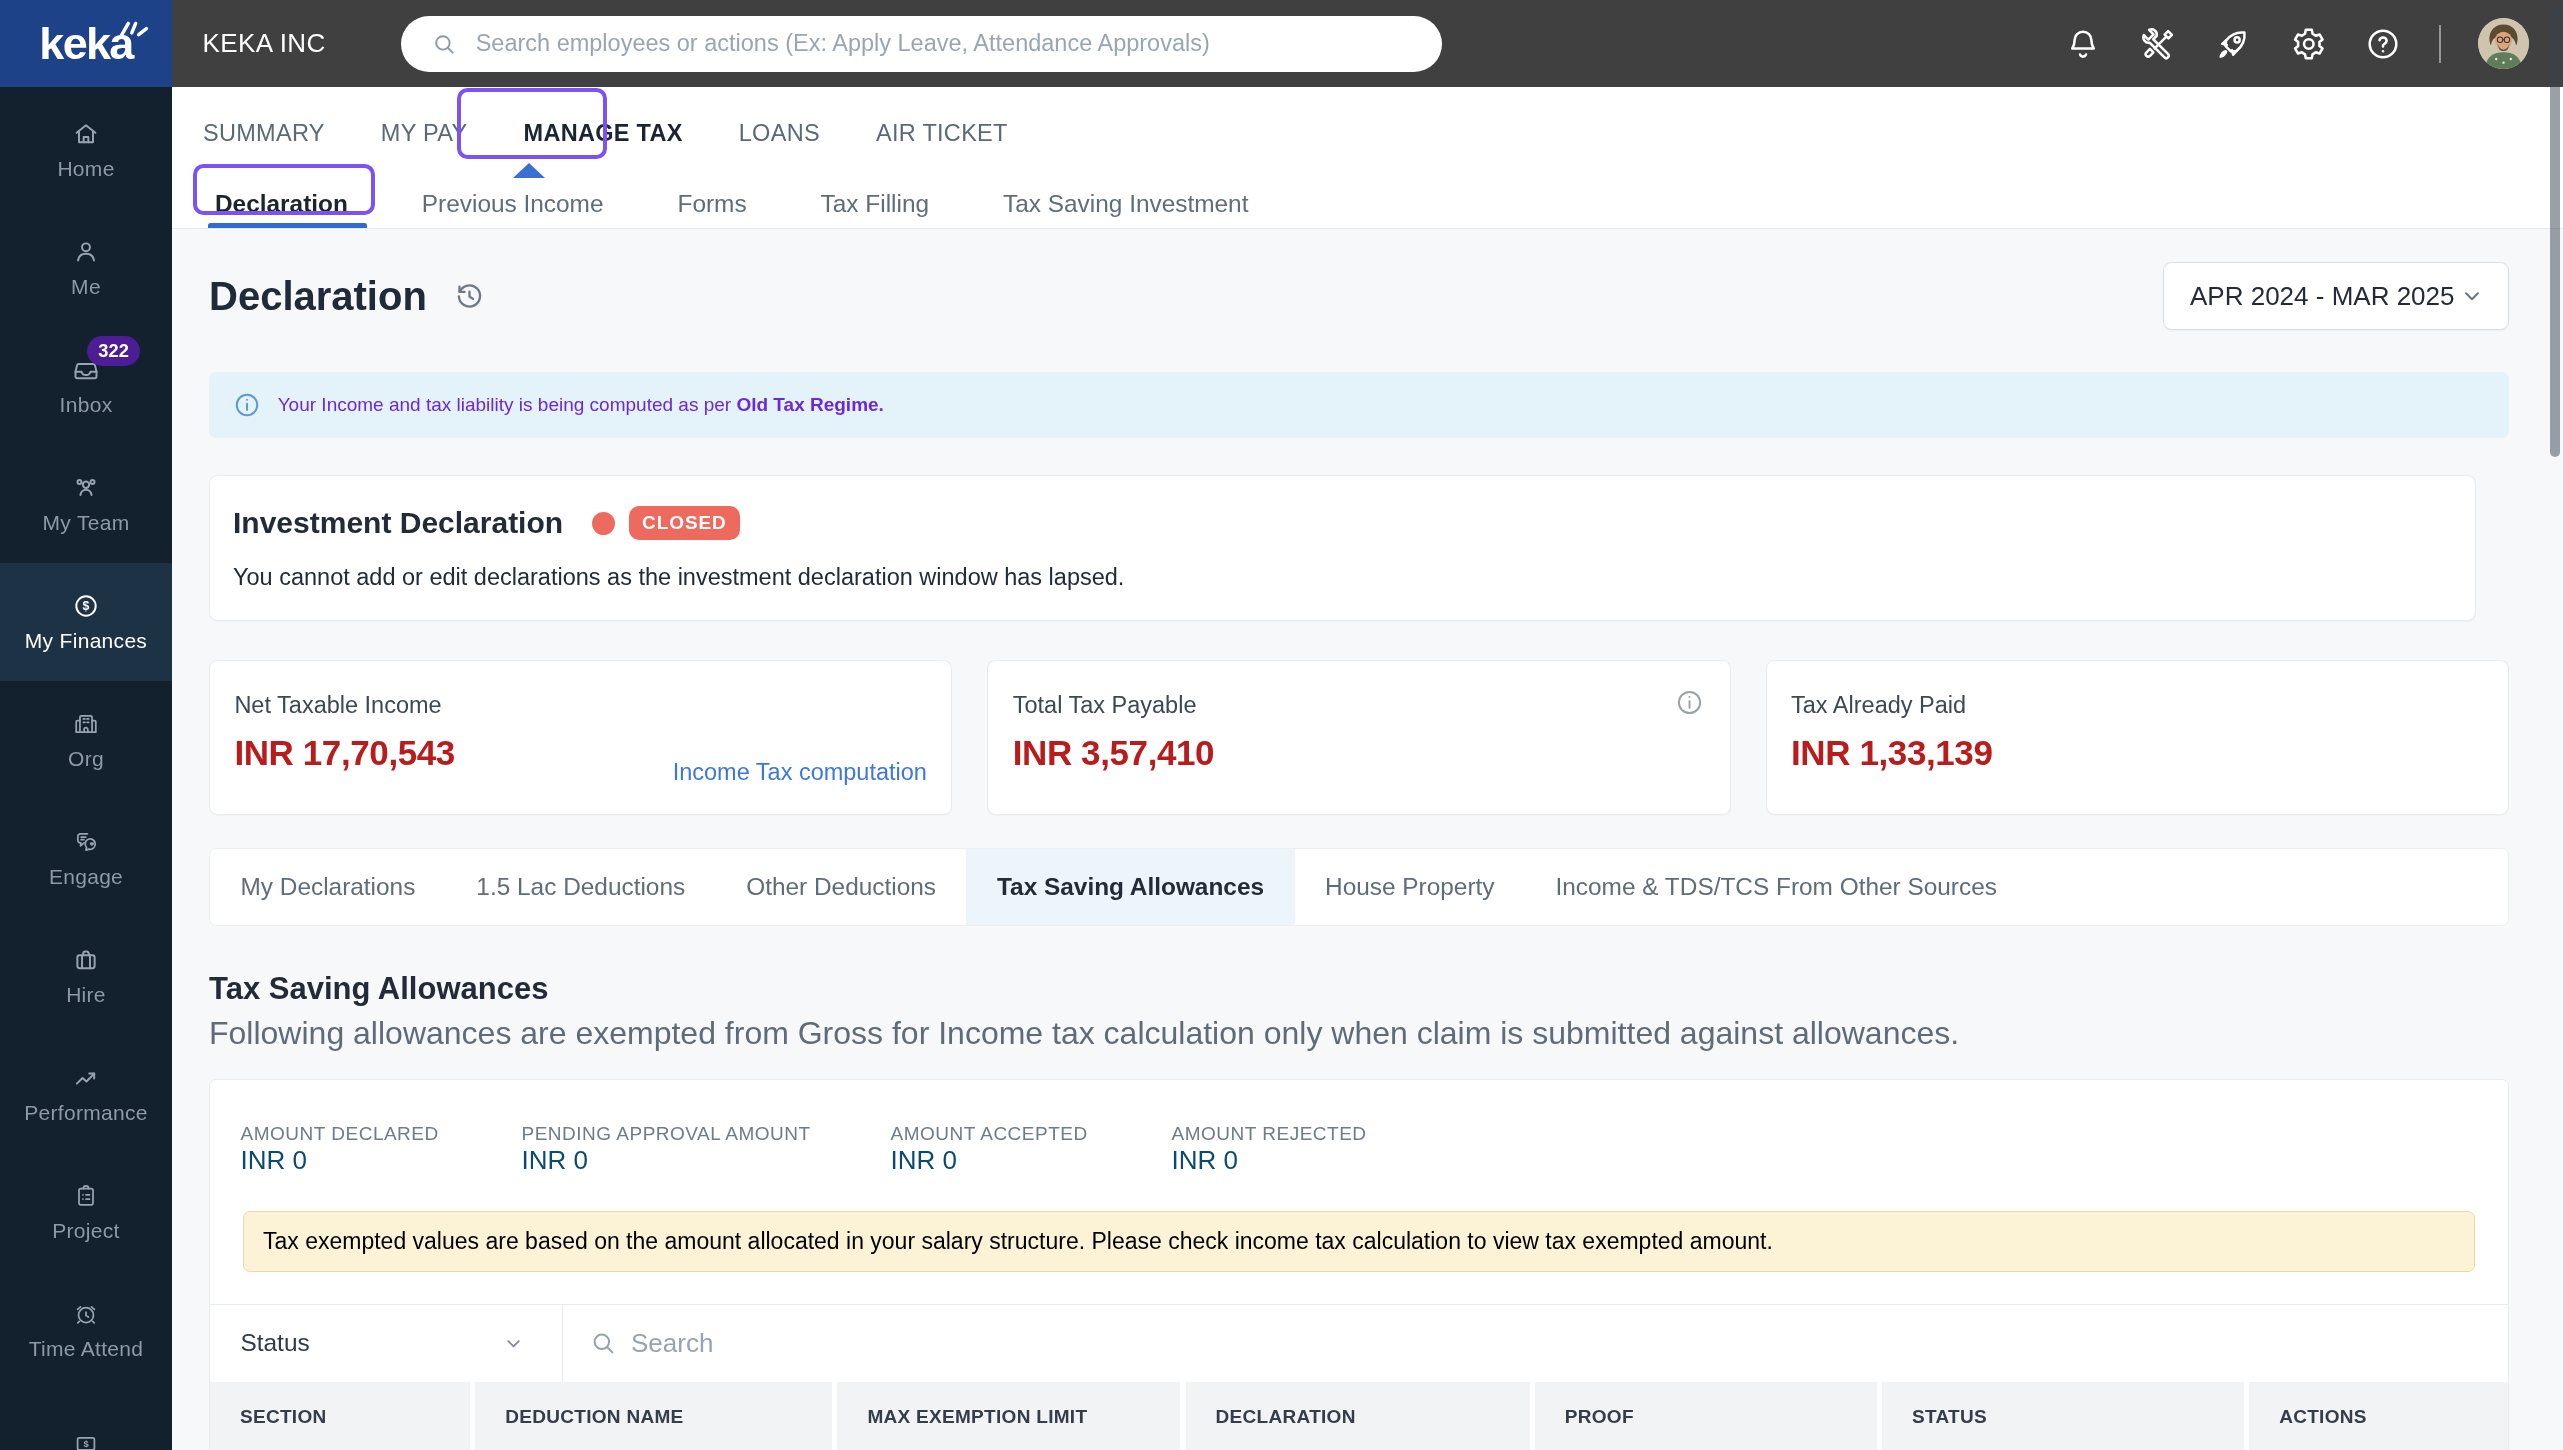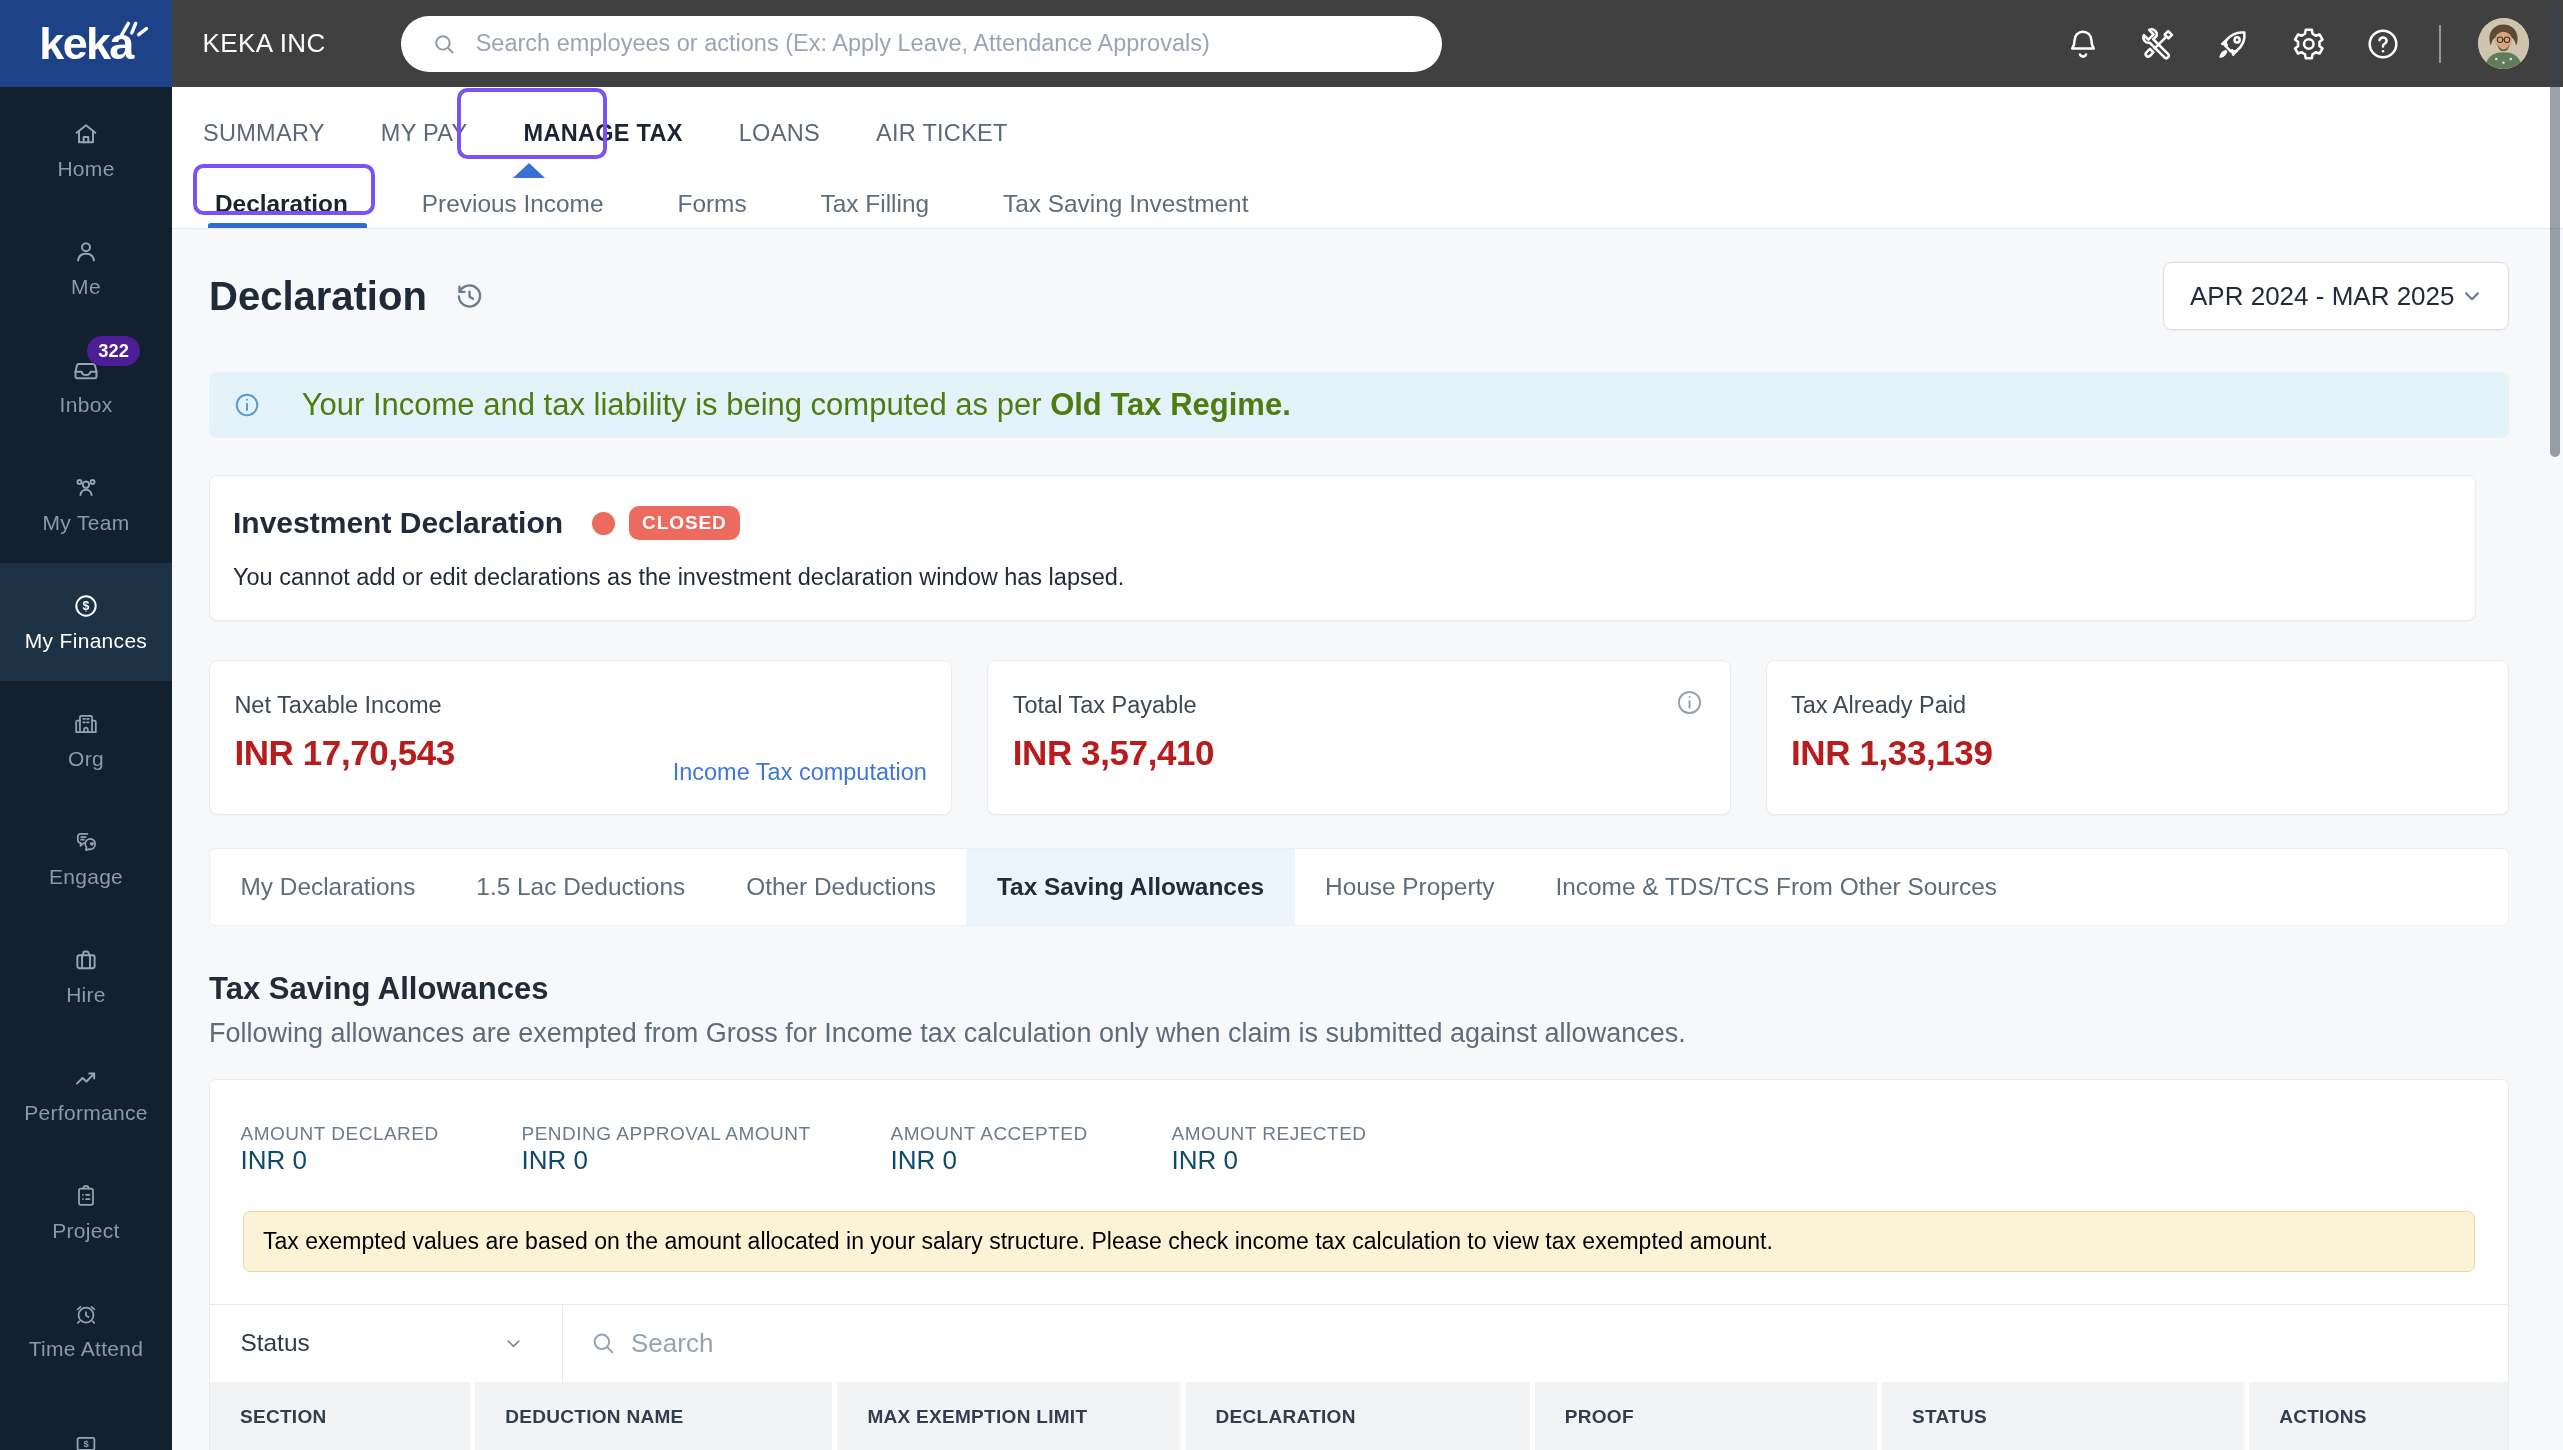--- a/index.html
+++ b/index.html
@@ -53,21 +53,21 @@
   .page-head { margin-top:33px; display:flex; align-items:center; justify-content:space-between; }
   .title-wrap { display:flex; align-items:center; gap:26px; }
   .page-title { font-size:40px; font-weight:600; color:#212a38; }
   .history-icon { width:33px; height:33px; color:#6e7a88; cursor:pointer; }
   .fy-dropdown { width:346px; height:68px; background:#fff; border:0.9px solid #d9dee4; border-radius:8.7px; display:flex; align-items:center; justify-content:space-between; padding:0 23px 0 26px; cursor:pointer; box-shadow:0 0.9px 1.7px rgba(16,24,40,.04); }
   .fy-label { font-size:26px; color:#232b39; }
   .fy-dropdown svg { width:26px; height:26px; color:#6b7684; }
 
   .info-banner { margin-top:42px; height:66px; background:#e4f2fa; border-radius:7px; display:flex; align-items:center; padding-left:23px; gap:15.7px; }
   .info-banner svg { width:30px; height:30px; color:#5b9bd8; flex:none; }
-  .info-banner .txt { font-size:31px; color:#4d7c0f;margin-left:24px; }
+  .info-banner .txt { font-size:19px; color:#6d28d9; }
   .info-banner b { font-weight:700; }
 
   .invest-card { margin-top:37px; margin-right:33px; background:#fff; border:0.9px solid #e9ecef; border-radius:8.7px; padding:30px 24.4px 0 23px; height:146px; box-shadow:0 0.9px 1.7px rgba(16,24,40,.03); }
   .invest-head { display:flex; align-items:center; }
   .invest-title { font-size:30px; font-weight:600; color:#222b39; }
   .invest-dot { width:23px; height:23px; border-radius:50%; background:#ec6a5e; margin-left:29px; flex:none; }
   .closed-badge { margin-left:14px; background:#ec6a5e; color:#fff; font-size:19px; font-weight:700; letter-spacing:0.9px; padding:6.1px 13px; border-radius:10px; }
   .invest-msg { margin-top:23.5px; font-size:23.5px; color:#222b39; }
 
   .stats-row { margin-top:39px; display:grid; grid-template-columns:1fr 1fr 1fr; gap:35px; }
@@ -75,21 +75,21 @@
   .stat-label { font-size:23.5px; color:#3d4856; }
   .stat-value { margin-top:14px; font-size:35px; font-weight:600; color:#b91c1c; letter-spacing:-0.4px; }
   .stat-link { position:absolute; right:24.4px; bottom:28px; font-size:23.5px; color:#3d77d9; cursor:pointer; }
   .stat-info { position:absolute; right:24.4px; top:26px; width:31px; height:31px; color:#98a1ac; cursor:pointer; }
 
   .section-tabs { margin-top:33px; background:#fff; border:0.9px solid #edf0f3; border-radius:7px; height:78px; display:flex; align-items:stretch; overflow:hidden; }
   .stab { display:flex; align-items:center; padding:0 30.5px; font-size:24.4px; color:#5f6c7b; cursor:pointer; white-space:nowrap; }
   .stab.active { background:#edf5fc; color:#232b39; font-weight:600; }
 
   .allow-title { margin-top:44px; font-size:31px; line-height:38px; font-weight:600; color:#232b39; }
-  .allow-desc { margin-top:10.5px; font-size:27px; line-height:29px; color:#5f6b79; }
+  .allow-desc { margin-top:10.5px; font-size:32px; line-height:29px; color:#5f6b79; }
 
   .panel { margin-top:31px; background:#fff; border:0.9px solid #e9ecef; border-radius:7px 7px 0 0; height:523px; }
   .summary-row { display:flex; padding:42px 0 0 30.5px; }
   .sum-col.w1 { width:281px; } .sum-col.w2 { width:369px; } .sum-col.w3 { width:281px; }
   .sum-label { font-size:19px; letter-spacing:0.5px; color:#6e7b8a; line-height:23px; }
   .sum-value { font-size:26px; font-weight:500; color:#0c4a6e; line-height:31px; }
   .notice { margin:35px 33px 0 33px; height:61px; background:#fcf3d7; border:0.9px solid #e9d9a6; border-radius:7px; display:flex; align-items:center; padding-left:19px; font-size:23px; color:#000000; }
   .filter-row { margin-top:32px; border-top:0.9px solid #e9ecef; height:78px; display:flex; }
   .status-box { width:353px; border-right:0.9px solid #e9ecef; display:flex; align-items:center; justify-content:space-between; padding:0 37px 0 30.5px; cursor:pointer; }
   .status-label { font-size:24.4px; color:#2f3a49; }

